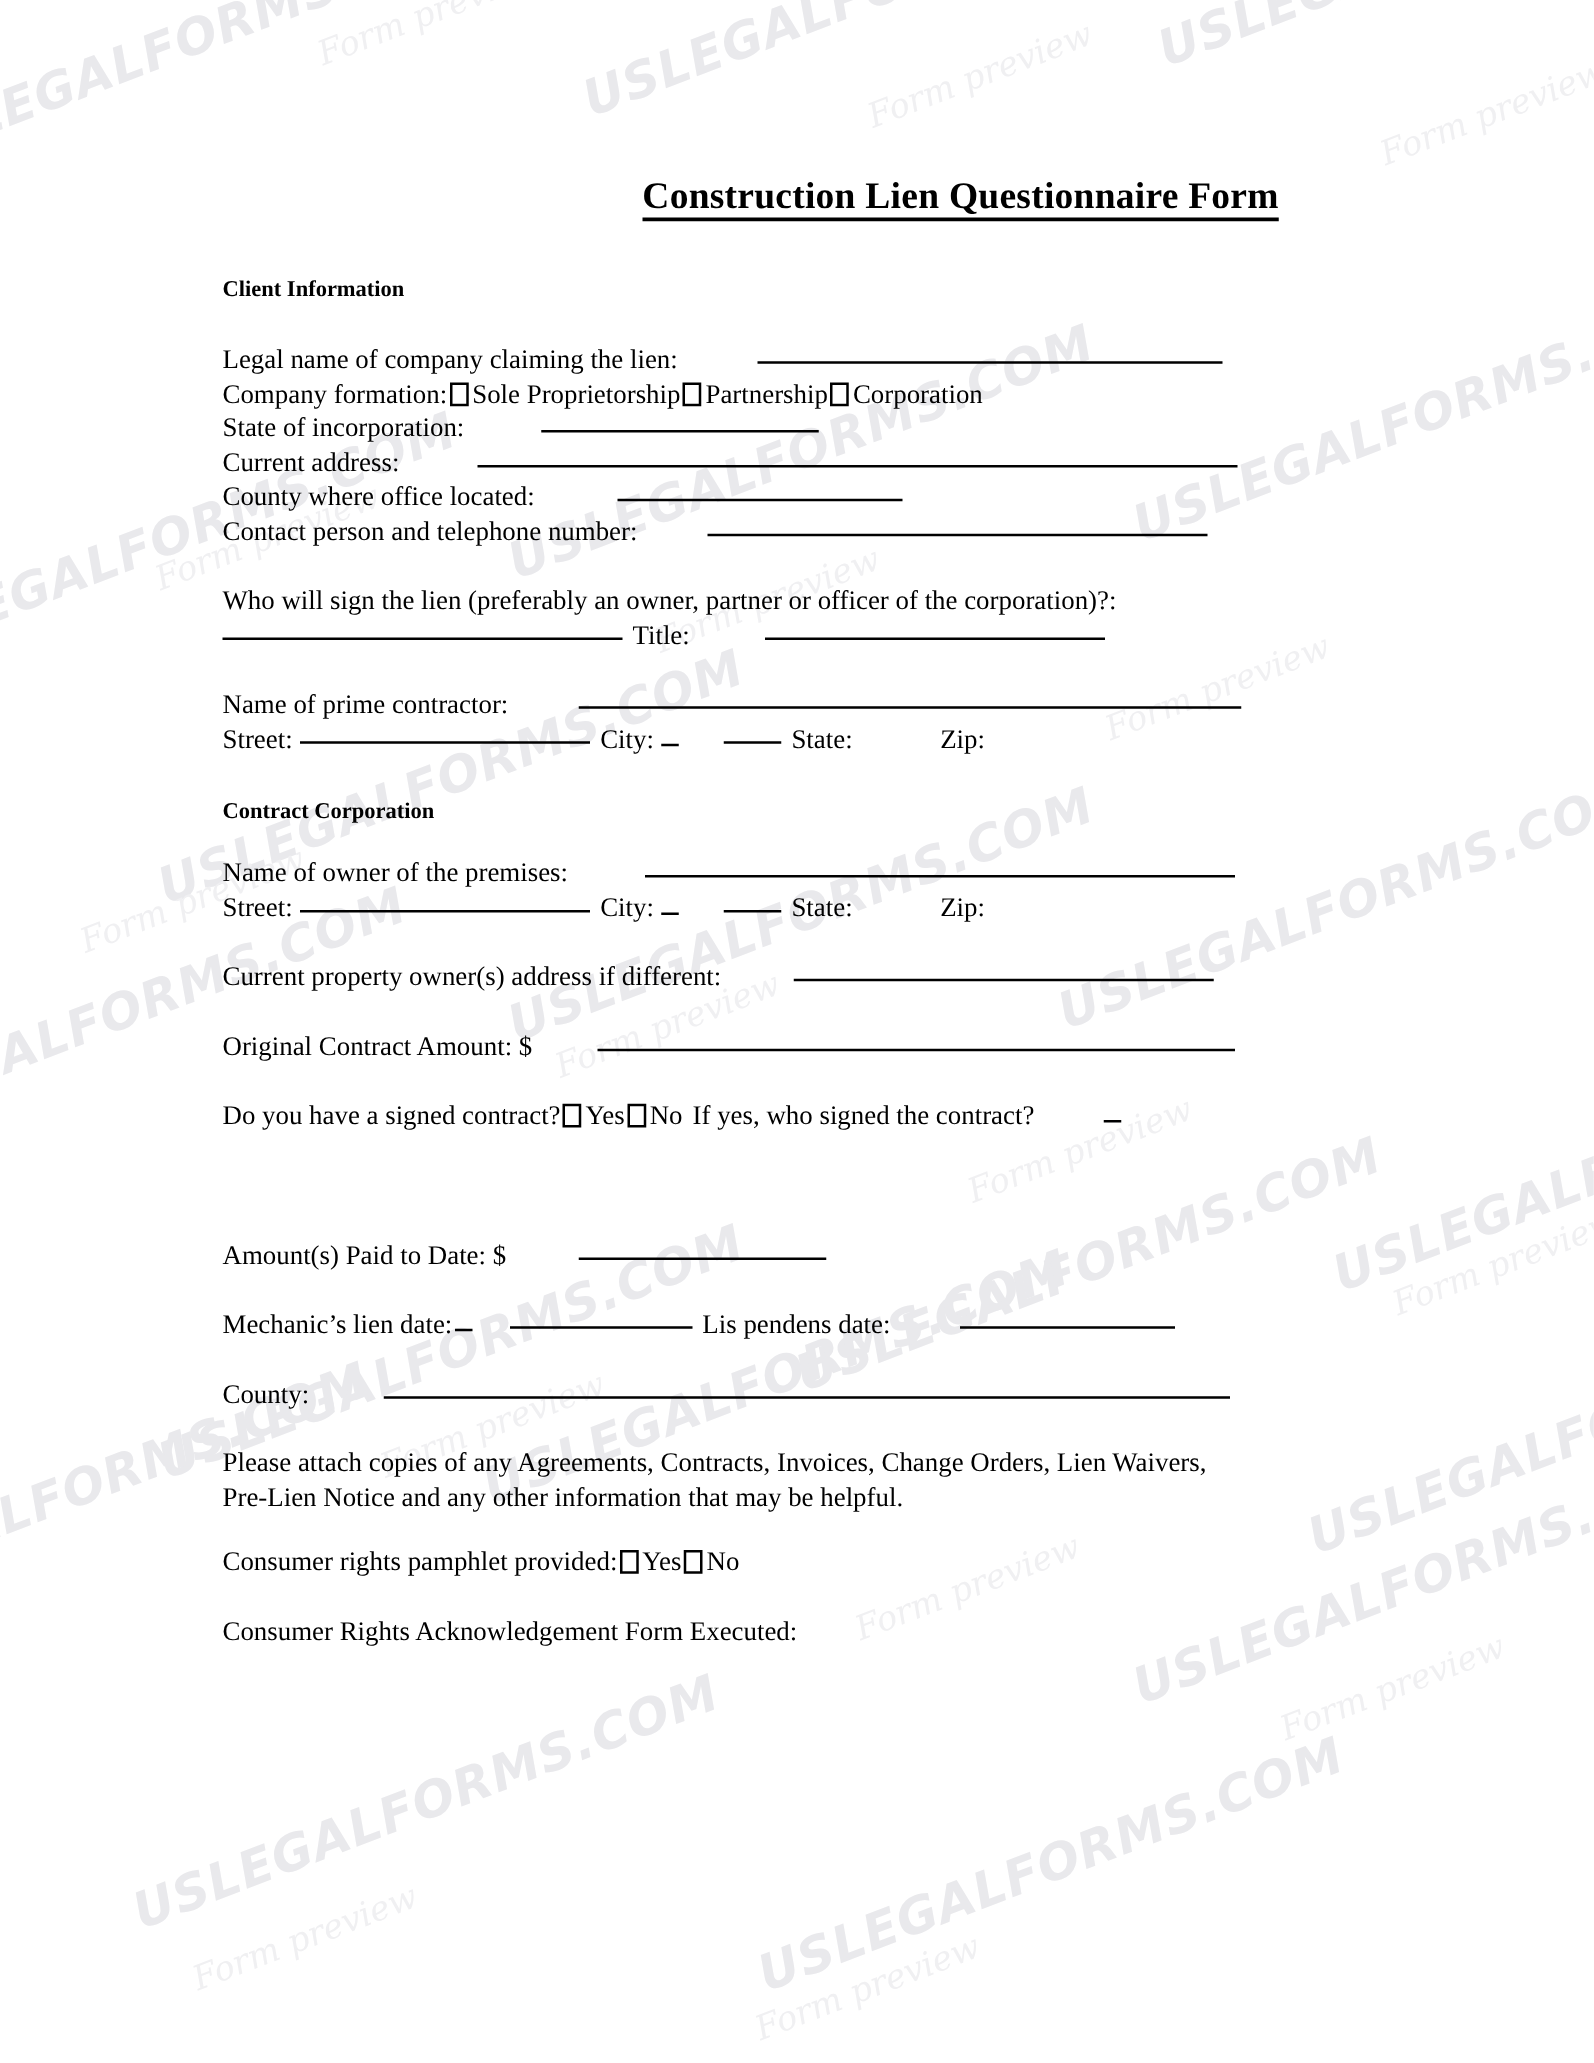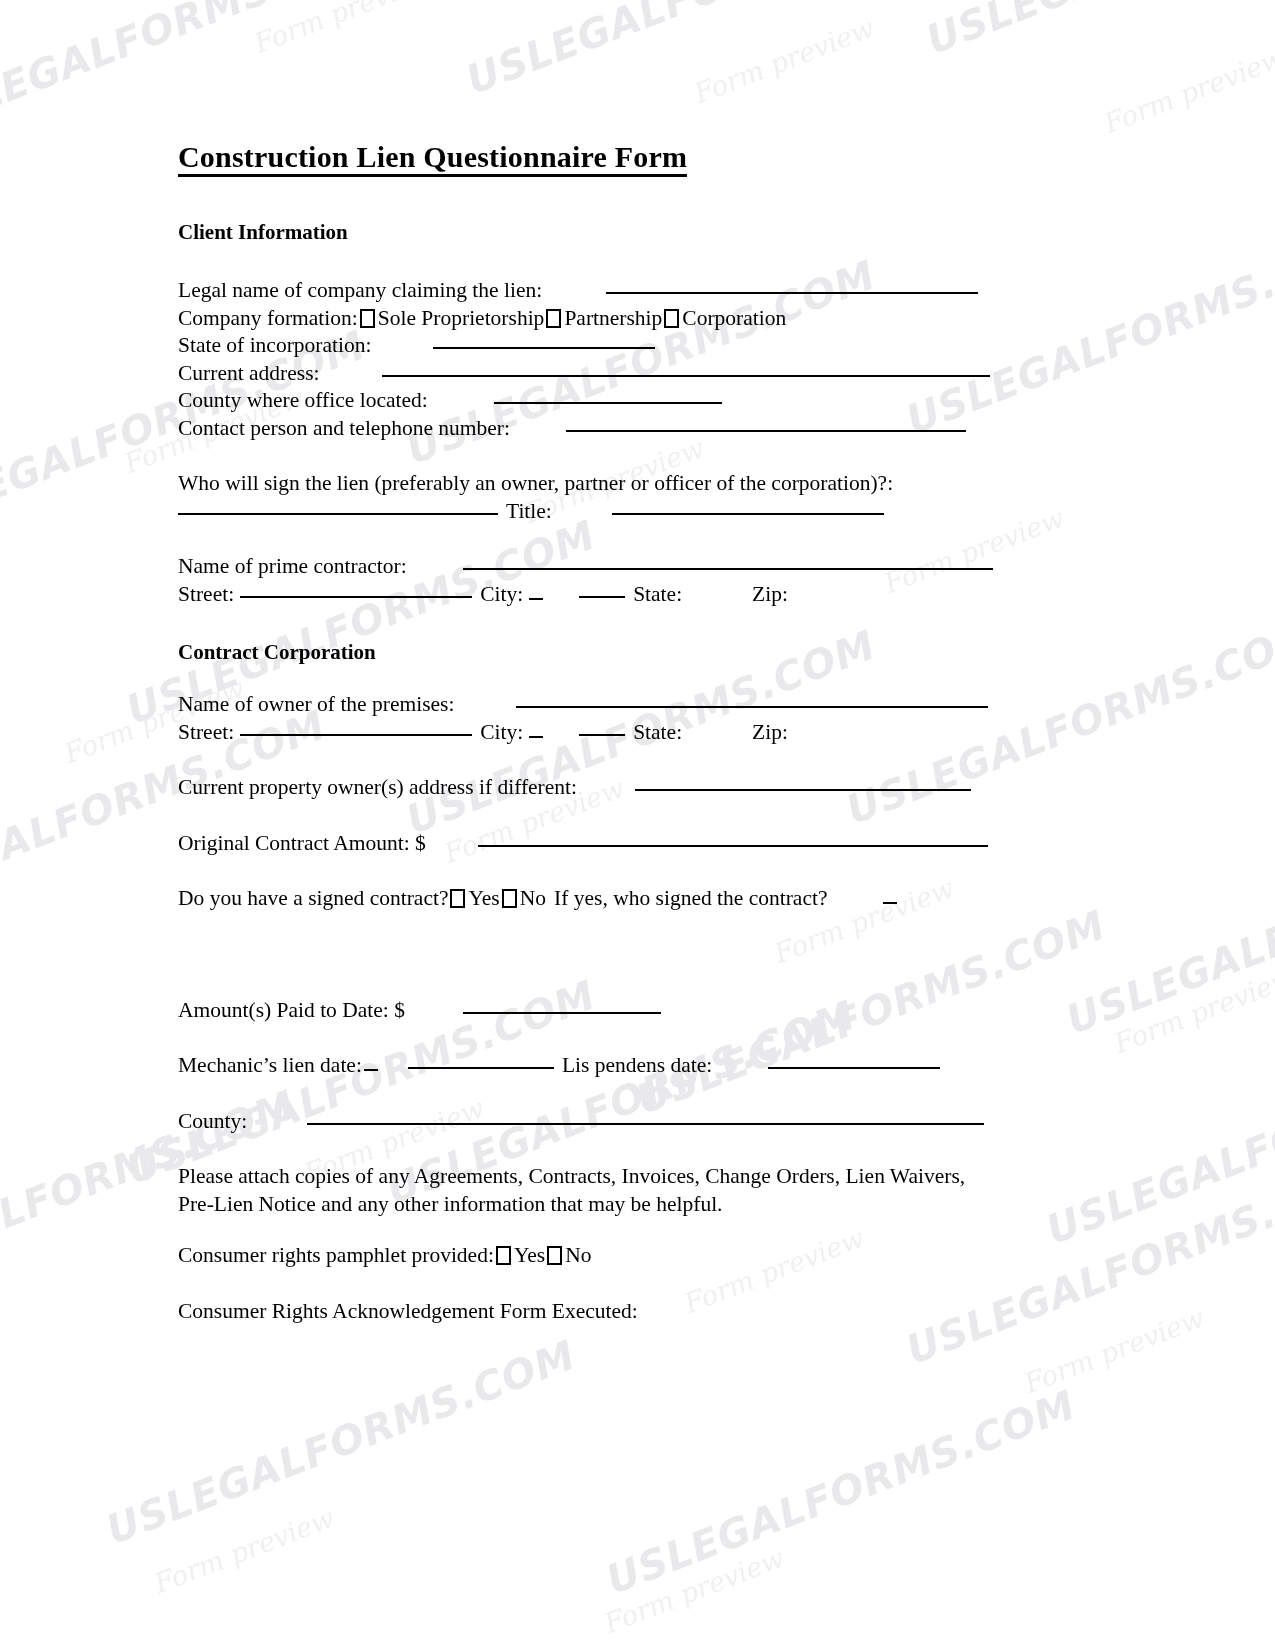--- a/index.html
+++ b/index.html
@@ -53,34 +53,34 @@
     height: 1650px;
   }
   .content {
     position: absolute;
     left: 178px;
     top: 140px;
     width: 845px;
   }
 
   .doc-title {
-    text-align: left;
+    text-align: right;
     font-size: 30px;
     font-weight: bold;
     letter-spacing: 0.2px;
     margin: 0 0 46px 0;
     padding-bottom: 2px;
   }
   .doc-title span {
     border-bottom: 3px solid #000;
     padding-bottom: 1px;
   }
 
   .section-head {
-    font-size: 21px;
+    font-size: 18px;
     font-weight: bold;
     margin: 0;
     line-height: 1.0;
   }
 
   .line {
     font-size: 21.5px;
     line-height: 27.5px;
     white-space: nowrap;
     margin: 0;

